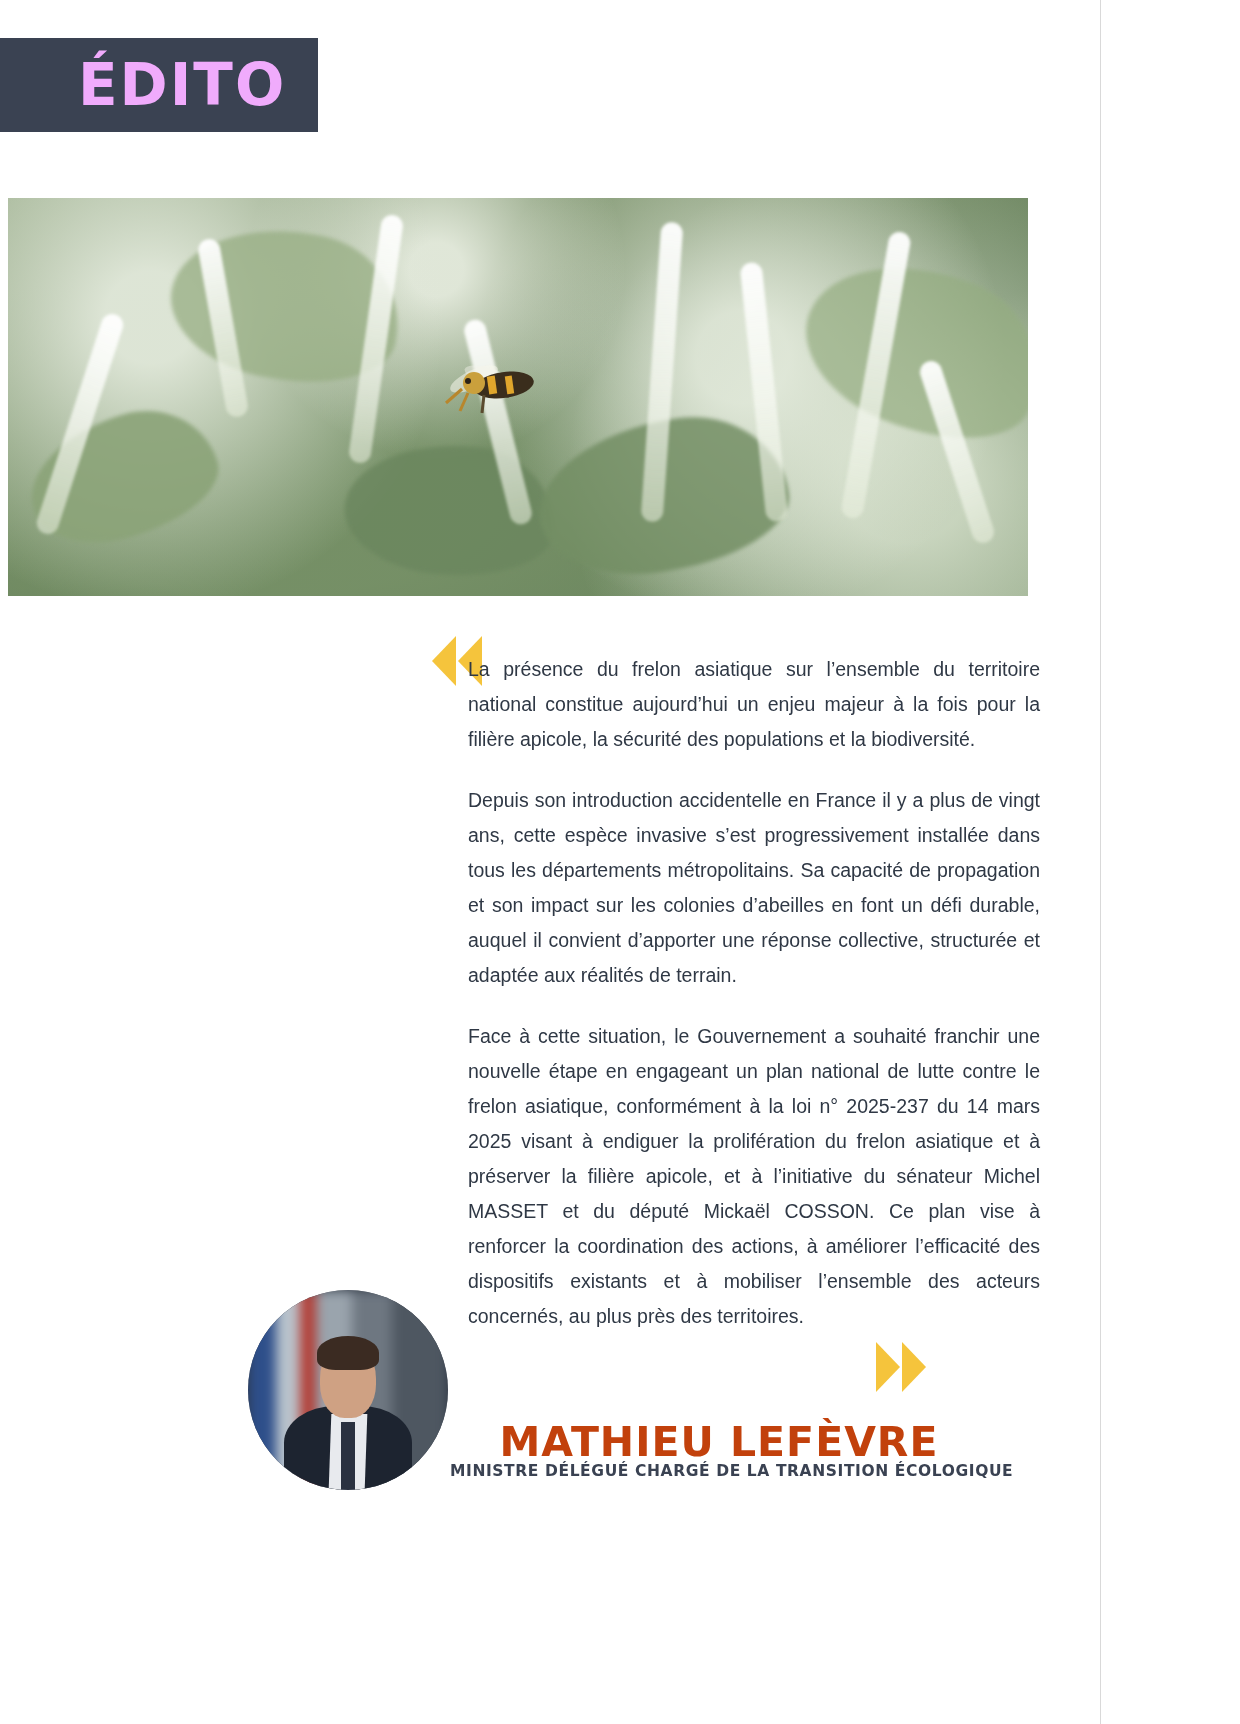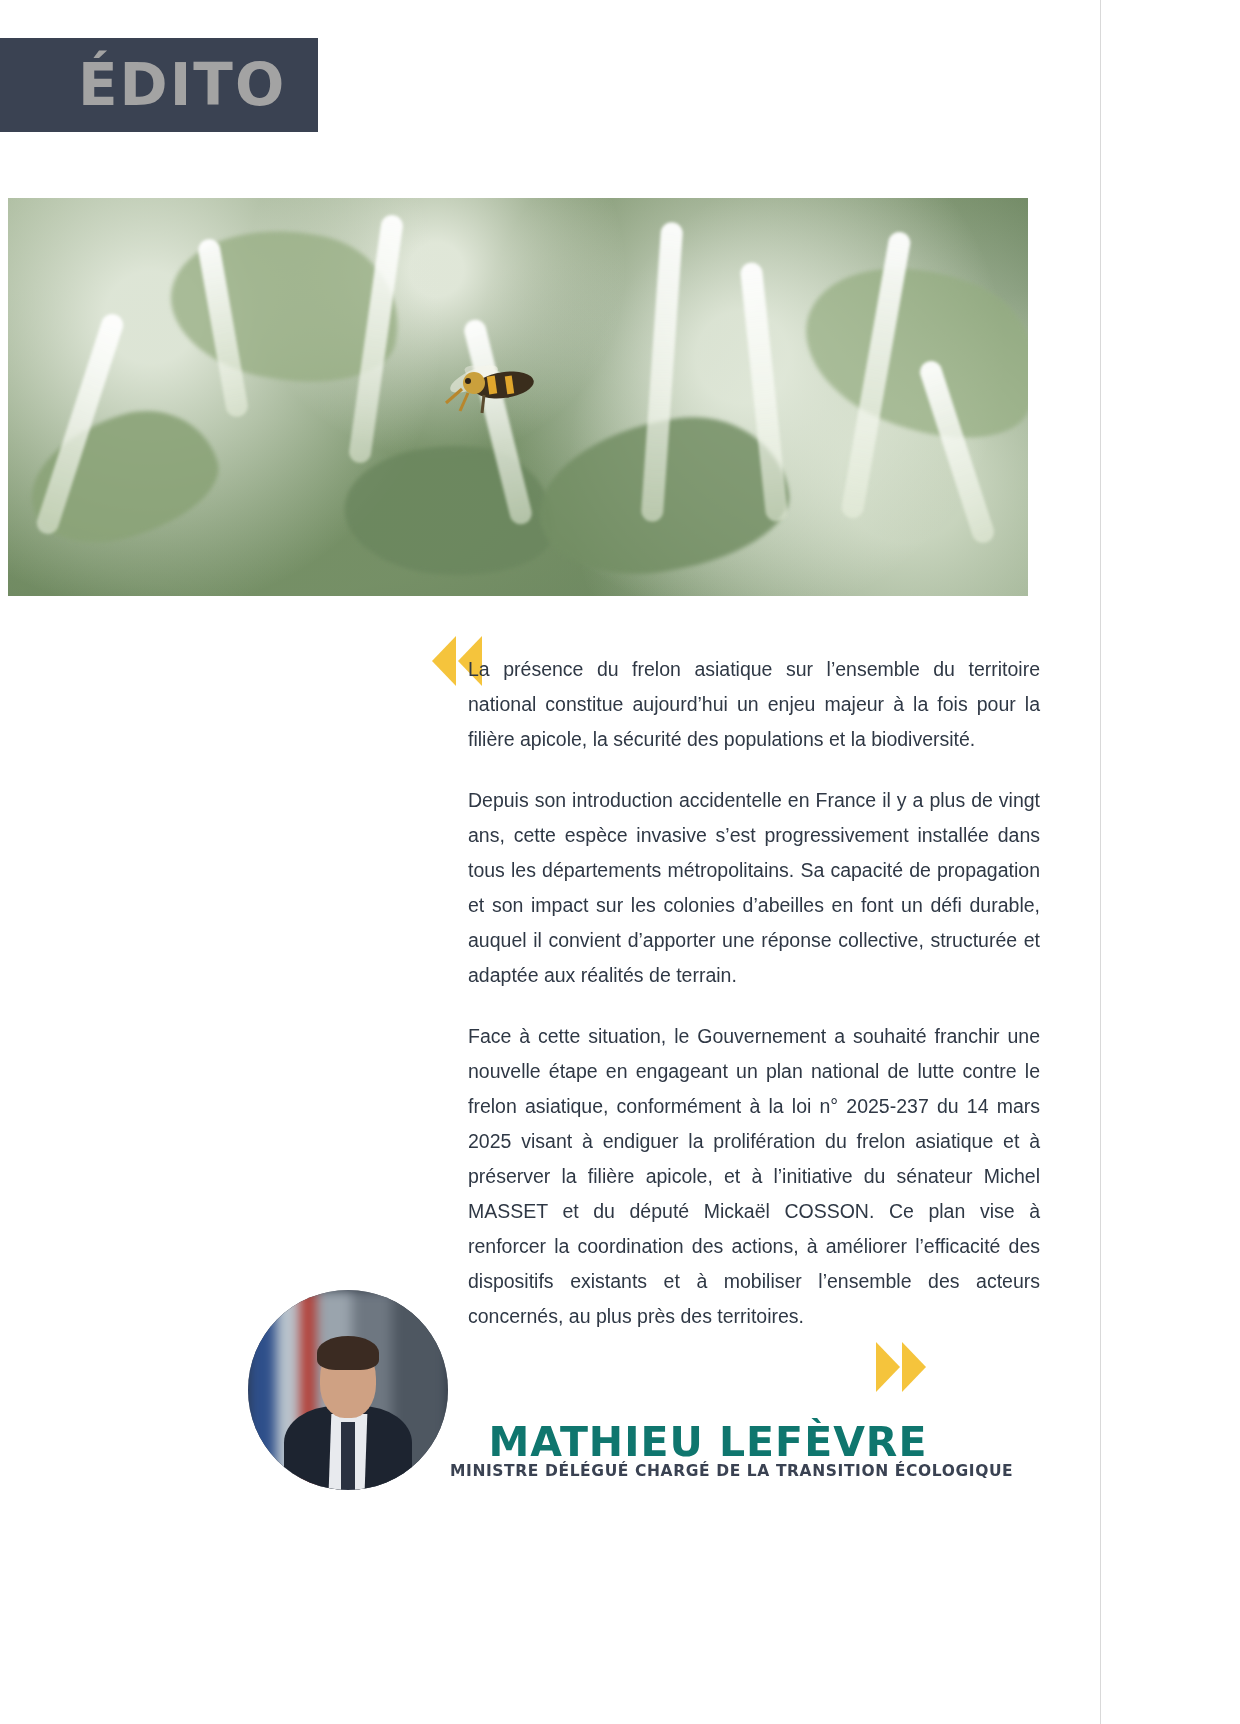--- a/index.html
+++ b/index.html
@@ -36,21 +36,21 @@
   .edito-banner {
     position: absolute;
     left: 0; top: 38px;
     width: 318px;
     height: 94px;
     background: #3a4252;
     display: flex;
     align-items: center;
   }
   .edito-banner .edito-text {
-    color: #a3a3a3;
+    color: #f0abfc;
     font-size: 58px;
     font-weight: bold;
     letter-spacing: 2px;
     padding-left: 78px;
     line-height: 1;
     font-family: "DejaVu Sans", sans-serif;
   }
 
   
   .hero-photo {
@@ -178,24 +178,24 @@
   .portrait .hair {
     position: absolute;
     left: 34.5%; top: 23%;
     width: 31%; height: 17%;
     background: #3b2b22;
     border-radius: 50% 50% 30% 30%;
   }
 
   .signature-name {
     position: absolute;
-    left: 473px; top: 1418px;
+    left: 484px; top: 1418px;
     width: 470px;
     text-align: center;
-    color: #0f766e;
+    color: #c2410c;
     font-size: 41px;
     font-weight: bold;
     letter-spacing: 1px;
     font-family: "DejaVu Sans", sans-serif;
     white-space: nowrap;
   }
   .signature-role {
     position: absolute;
     left: 450px; top: 1462px;
     width: 510px;

